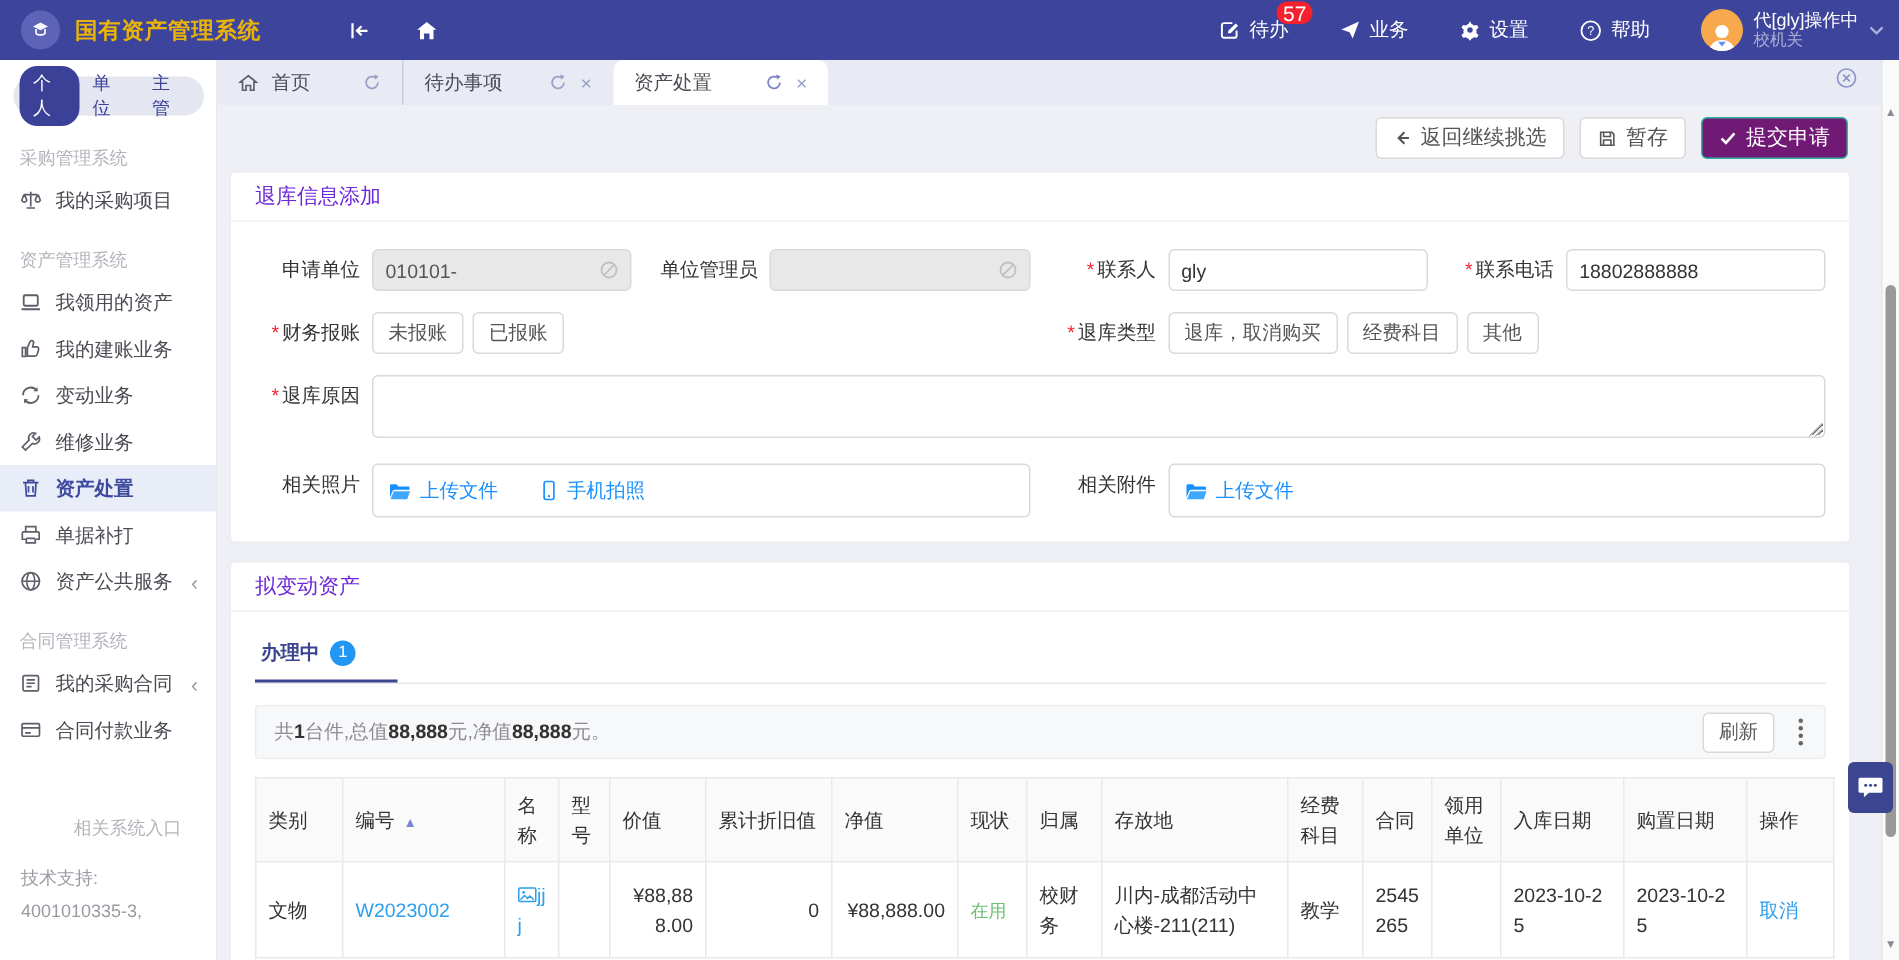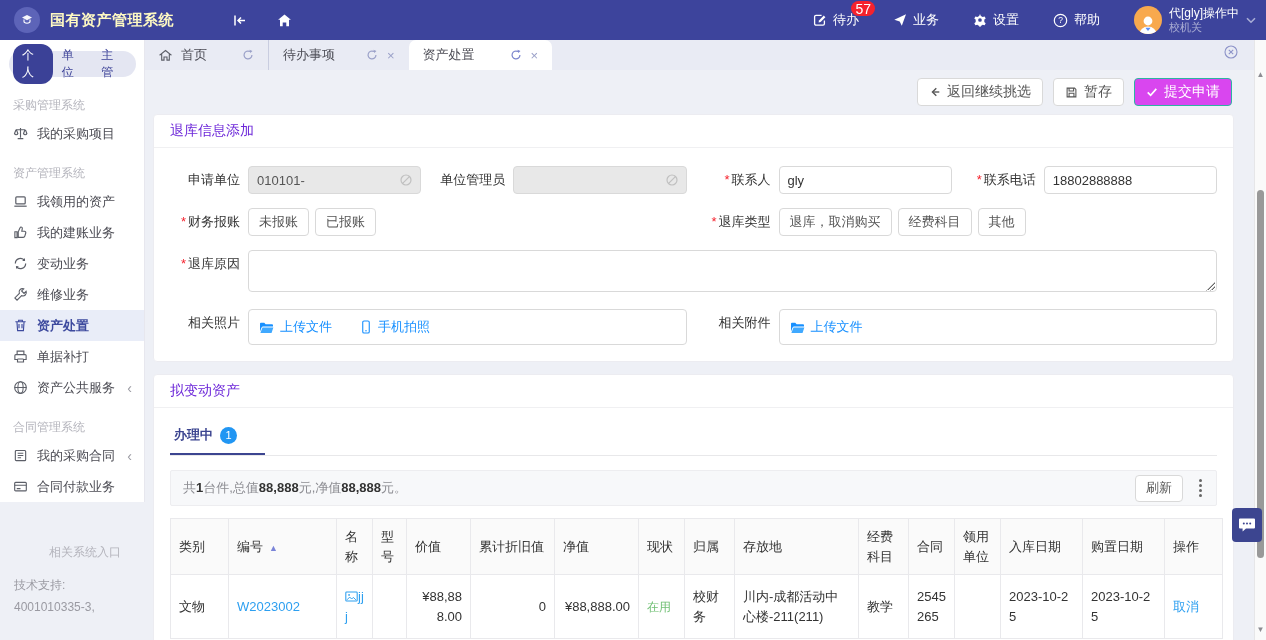--- a/index.html
+++ b/index.html
@@ -4,33 +4,33 @@
 <style>
   * { box-sizing: border-box; margin: 0; padding: 0; }
   html,body { width:1266px; height:640px; overflow:hidden;
     font-family:"Liberation Sans","DejaVu Sans",sans-serif; font-size:13px; color:#333; background:#eef0f6;}
   svg { display:block; }
 
   
   .topbar{position:fixed;left:0;top:0;width:1266px;height:40px;background:#3d449c;display:flex;align-items:center;justify-content:space-between;z-index:30;}
   .tb-left{display:flex;align-items:center;}
   .logo{width:26px;height:26px;border-radius:50%;background:#5d64b8;display:flex;align-items:center;justify-content:center;margin:0 10px 0 14px;}
-  .tb-title{color:#fef9c3;font-size:15px;font-weight:bold;letter-spacing:.5px;margin-right:58px;}
+  .tb-title{color:#eab308;font-size:15px;font-weight:bold;letter-spacing:.5px;margin-right:58px;}
   .tb-ic{color:#fff;margin-right:30px;cursor:pointer;display:flex;align-items:center;}
   .tb-right{display:flex;align-items:center;color:#fff;}
   .tb-item{display:flex;align-items:center;gap:6px;margin-right:34px;cursor:pointer;position:relative;font-size:13px;}
   .badge{position:absolute;top:-10px;right:-16px;min-width:18px;height:15px;background:#f5222d;color:#fff;font-size:14px;font-style:normal;border-radius:8px;display:flex;align-items:center;justify-content:center;padding:0 4px;}
   .tb-user{display:flex;align-items:center;gap:7px;margin-right:10px;cursor:pointer;}
   .avatar{width:28px;height:28px;border-radius:50%;background:#f8a94e;overflow:hidden;display:flex;align-items:flex-end;justify-content:center;}
   .user-meta{display:flex;flex-direction:column;line-height:1.15;}
   .user-meta .nm{font-size:12px;color:#fff;}
   .user-meta .org{font-size:11px;color:rgba(255,255,255,.55);}
 
   
-  .sidebar{position:fixed;left:0;top:40px;width:145px;height:462px;background:#fff;border-right:1px solid #e7e7ee;z-index:20;}
+  .sidebar{position:fixed;left:0;top:40px;width:145px;height:600px;background:#fff;border-right:1px solid #e7e7ee;z-index:20;}
   .side-tabs{margin:11px 8px 4px 9px;background:#e4e6f2;border-radius:14px;height:26px;display:flex;align-items:center;padding:0 4px;justify-content:space-between;}
   .pill{font-size:12px;color:#3b4197;padding:3px 9px;border-radius:12px;cursor:pointer;}
   .pill.active{background:#3b4197;color:#fff;}
   .group-title{color:#b4b4bc;font-size:12px;padding:16px 0 4px 13px;}
   .side-item{height:31px;display:flex;align-items:center;gap:9px;padding-left:13px;color:#4b4b53;cursor:pointer;position:relative;}
   .side-item .si{color:#5c5f68;display:flex;}
   .side-item.active{background:#e9edf8;color:#3d4a9e;font-weight:bold;}
   .side-item.active .si{color:#3d4a9e;}
   .chev{position:absolute;right:12px;color:#9a9aa2;font-size:14px;line-height:1;}
   .support{color:#9a9aa2;font-size:12px;padding:10px 14px;line-height:1.8;width:130px;}
@@ -43,21 +43,21 @@
   .tab .tx{color:#9aa0c8;font-size:13px;line-height:1;cursor:pointer;}
   .tab.sep{border-left:1px solid #c9cde0;}
   .tab.active{background:#fff;border-radius:7px 7px 0 0;}
   .tab.active .ti{color:#7a84cd;}
   .close-all{position:absolute;right:16px;top:5px;color:#8d93c8;cursor:pointer;}
 
   
   .content{padding:6px 20px 0 8px;}
   .actions-row{display:flex;justify-content:flex-end;gap:10px;margin:2px 2px 8px 0;}
   .btn{height:28px;background:#fff;border:1px solid #d9d9d9;border-radius:4px;padding:0 11px;display:flex;align-items:center;gap:6px;color:#555;font-size:14px;cursor:pointer;}
-  .btn-primary{background:#d946ef;border-color:#2eb3a2;color:#fff;justify-content:center;}
+  .btn-primary{background:#701a75;border-color:#2eb3a2;color:#fff;justify-content:center;}
   .card{background:#fff;border-radius:4px;border:1px solid #ececf1;}
   .card + .card{margin-top:12px;}
   .card-header{height:27px;display:flex;align-items:center;padding:16px 16px;font-size:14px;color:#6d28d9;border-bottom:1px solid #f0f0f2;}
   .frm{padding:4px 16px 16px 16px;}
   .frow{display:grid;gap:0 14px;margin-top:14px;}
   .cols4{grid-template-columns:1fr 1fr 1fr 1fr;}
   .cols2{grid-template-columns:1fr 1fr;}
   .fld{display:flex;align-items:flex-start;}
   .lbl{width:78px;min-width:78px;text-align:right;padding-right:8px;color:#333;line-height:28px;white-space:nowrap;}
   .req::before{content:"*";color:#f5222d;margin-right:2px;}

